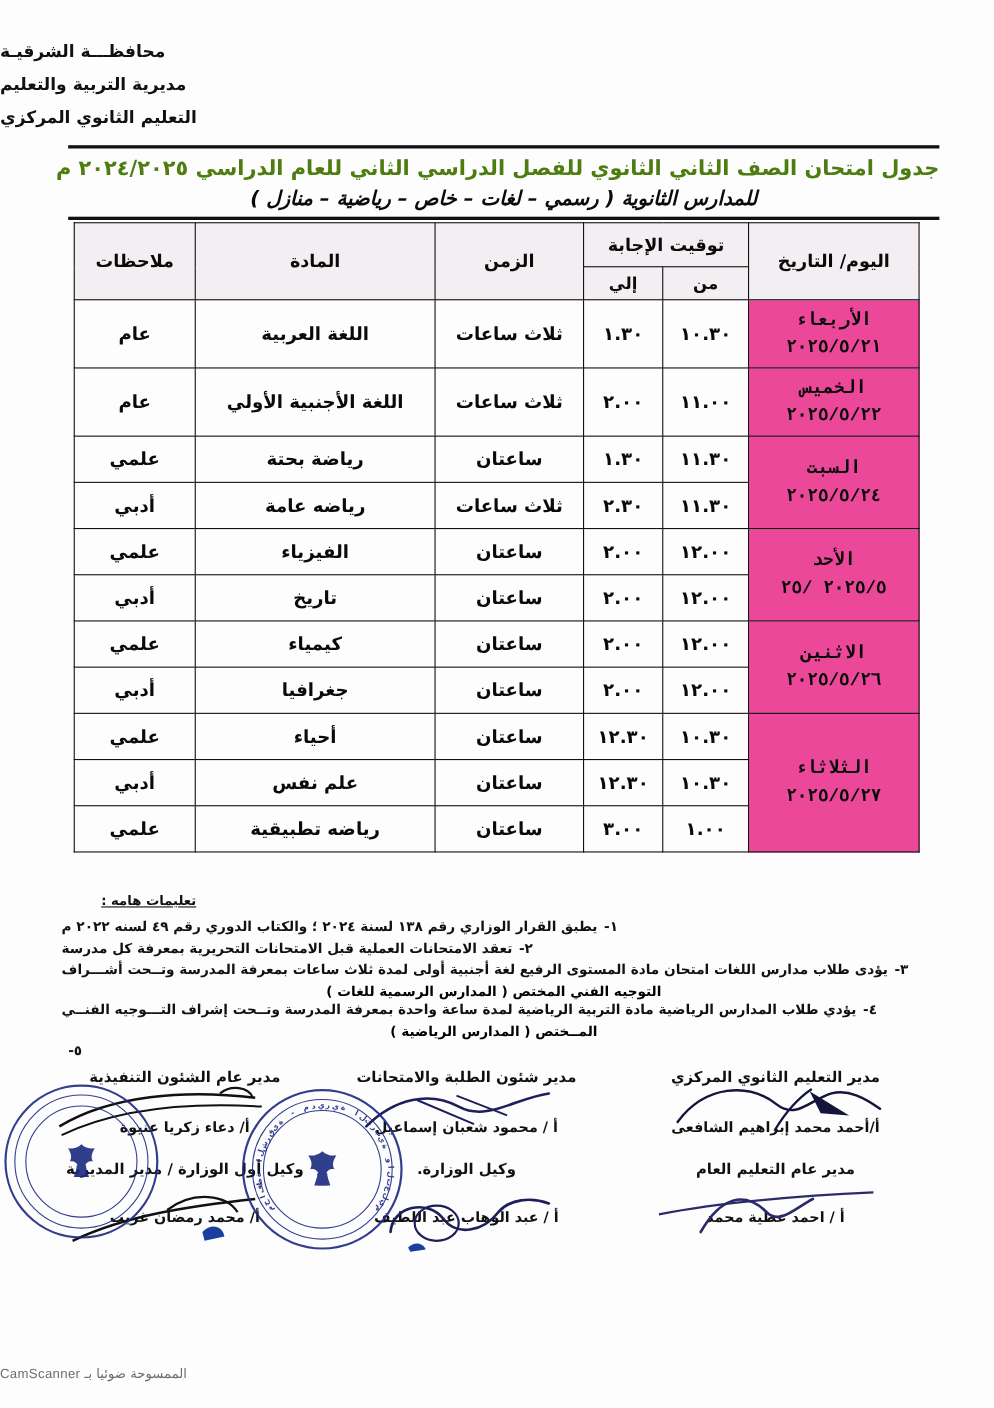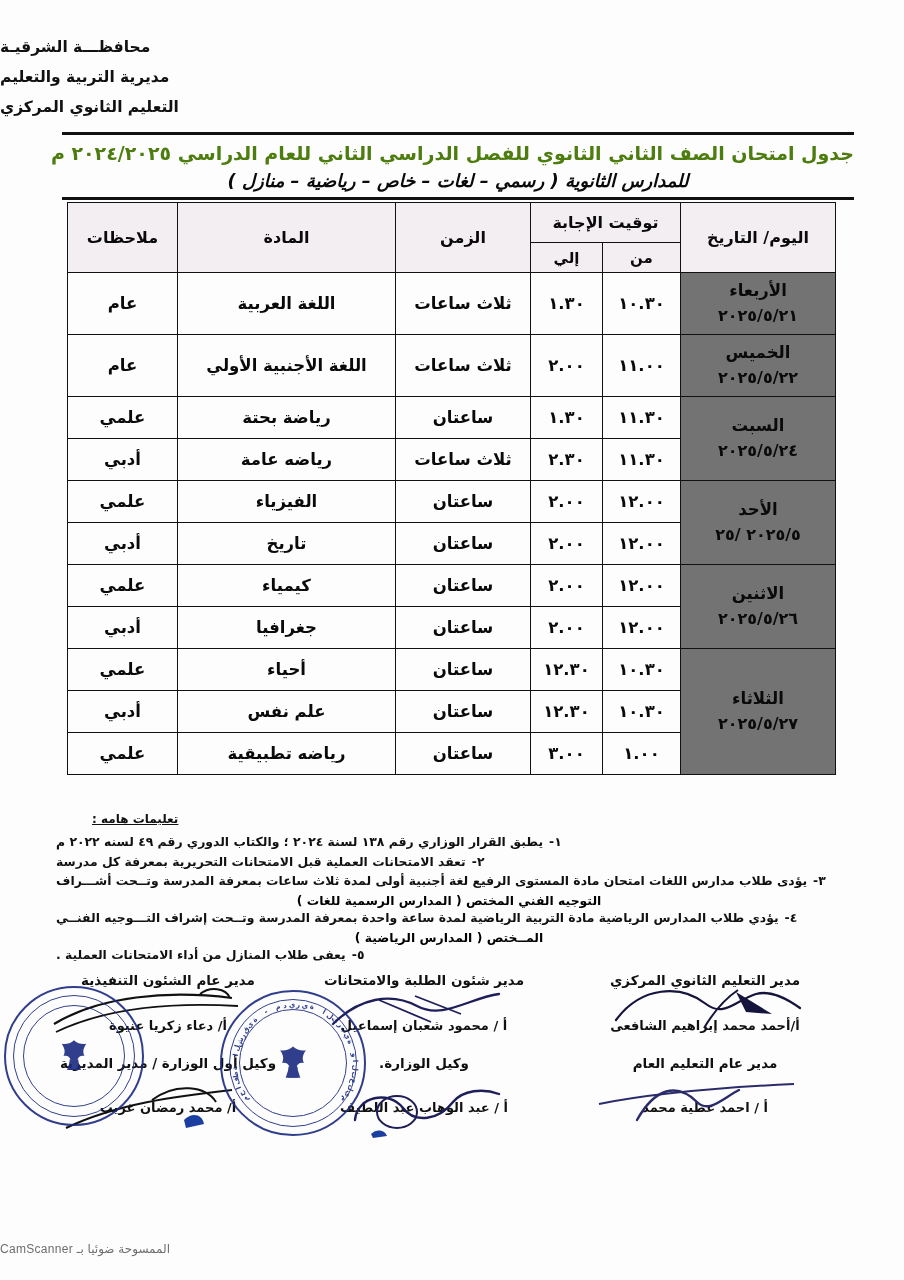--- a/index.html
+++ b/index.html
@@ -84,24 +84,25 @@
   .th-from    { width: 78px; }
   .th-to      { width: 72px; }
   .th-dur     { width: 135px; }
   .th-subj    { width: 218px; }
   .th-notes   { width: 110px; }
 
   .hdr-top { height: 40px; }
   .hdr-sub { height: 30px; font-size: 15px !important; }
 
   td.date-cell {
-    background: #737373;
+    background: #ec4899;
     font-size: 17px;
     line-height: 1.55;
     padding: 6px 2px;
+    font-family: Liberation Mono, monospace;
   }
   td.date-cell .dnum { display: block; font-size: 16px; }
   tr.r-tall td { height: 62px; }
   tr.r-mid  td { height: 42px; }
   .grp-top td { border-top: 2.6px solid #0d0d0d; }
 
   
   .notes-block {
     position: absolute;
     top: 812px; right: 62px; left: 56px;
@@ -328,21 +329,20 @@
           <span class="note-txt">يؤدى طلاب مدارس اللغات امتحان مادة المستوى الرفيع لغة أجنبية أولى لمدة ثلاث ساعات بمعرفة المدرسة وتــحت أشـــراف</span>
         </div>
         <div class="note-sub">التوجيه الفني المختص ( المدارس الرسمية للغات )</div>
         <div class="note-item">
           <span class="note-num">٤-</span>
           <span class="note-txt">يؤدي طلاب المدارس الرياضية مادة التربية الرياضية لمدة ساعة واحدة بمعرفة المدرسة وتــحت إشراف التـــوجيه الفنــي</span>
         </div>
         <div class="note-sub">المــختص ( المدارس الرياضية )</div>
         <div class="note-item">
           <span class="note-num">٥-</span>
-          <span class="note-txt">يعفى طلاب المنازل من أداء الامتحانات العملية   .</span>
         </div>
       </div>
   </div>
 
   <div class="sig-area">
 
     <div class="sig-col right">
       <div class="sig-title">مدير التعليم الثانوي المركزي</div>
       <div class="sig-name">أ/أحمد محمد إبراهيم  الشافعى</div>
       <div class="sig-gap"></div>

